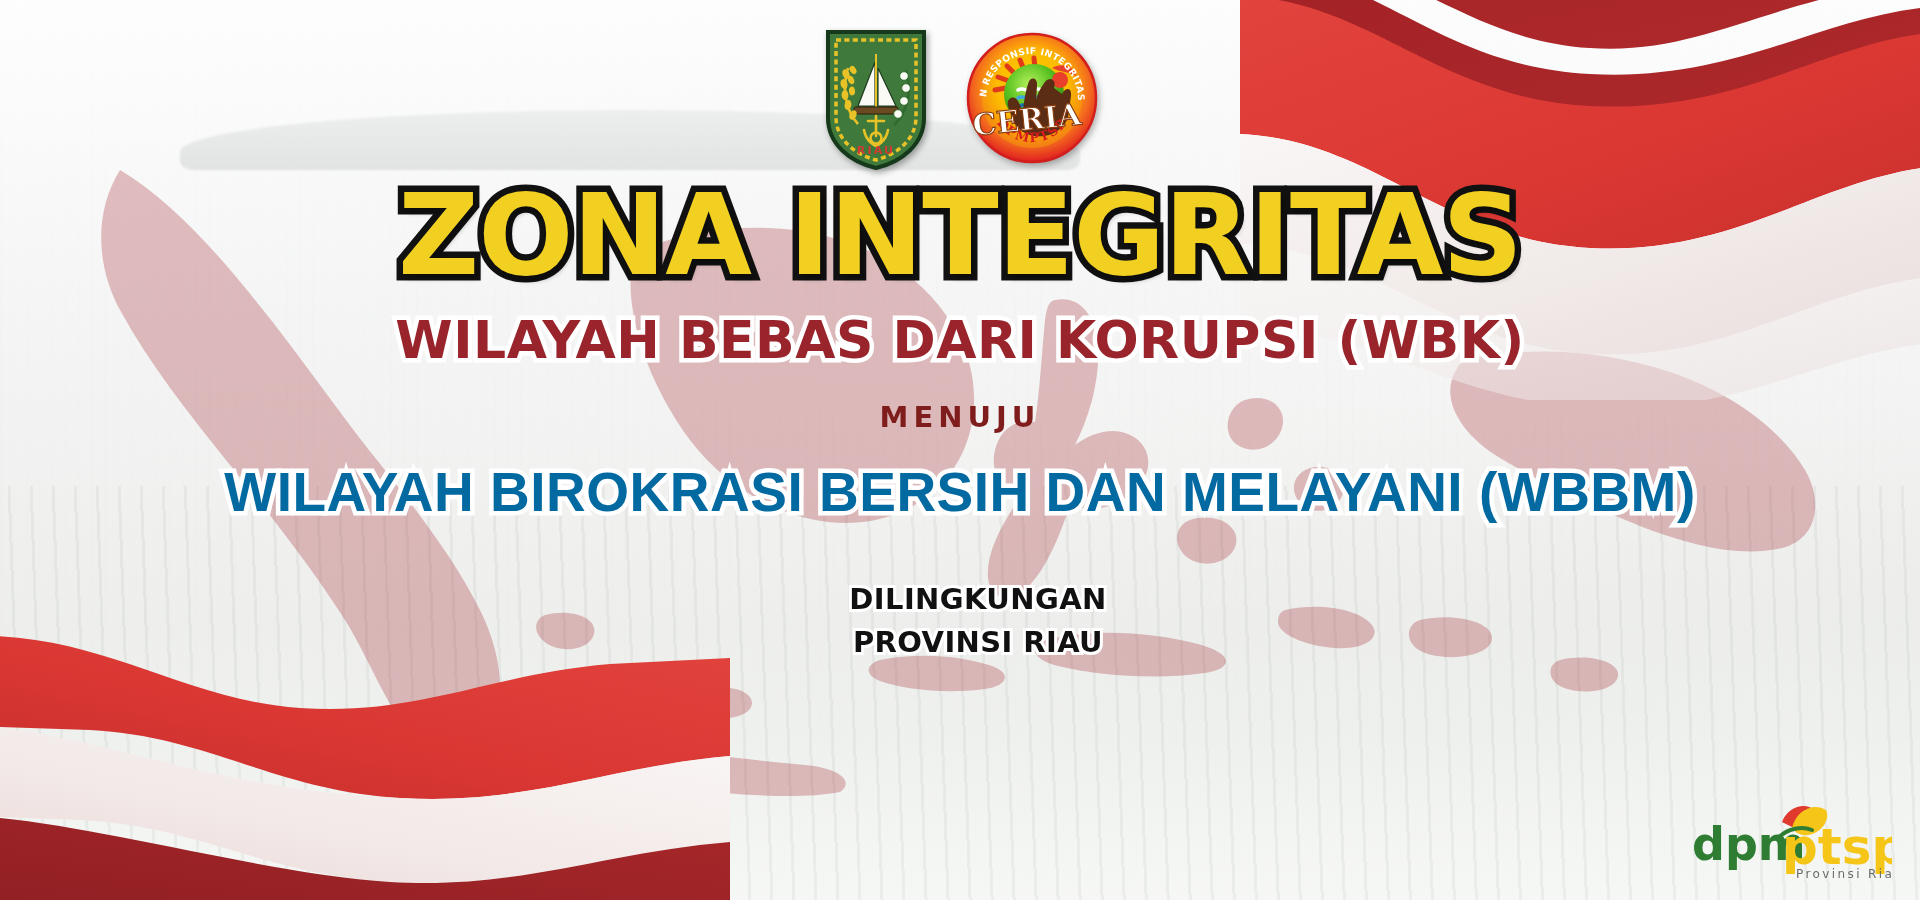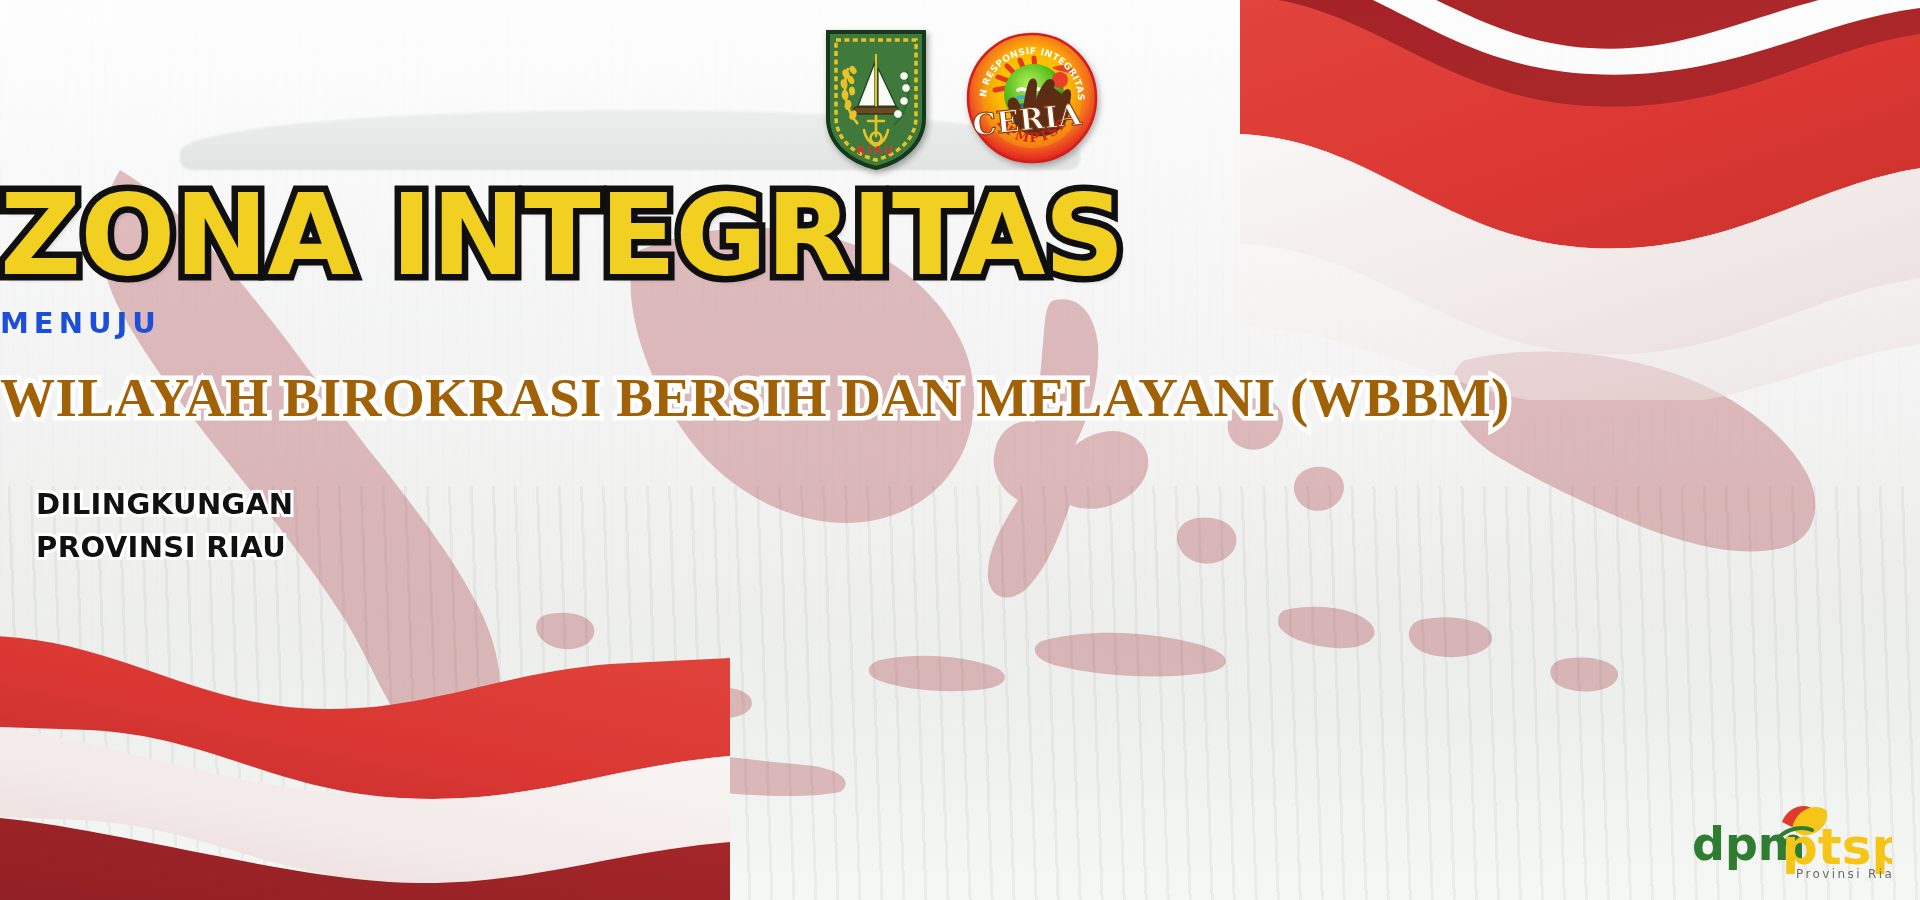--- a/index.html
+++ b/index.html
@@ -47,21 +47,21 @@
     position:absolute; top:26px; left:0; right:0;
     display:flex; justify-content:center; align-items:flex-start; gap:36px;
     z-index:6;
   }
   .logo-riau { width:108px; height:146px; filter:drop-shadow(2px 3px 3px rgba(0,0,0,.35)); }
   .logo-ceria { width:132px; height:132px; margin-top:6px; filter:drop-shadow(2px 3px 3px rgba(0,0,0,.3)); }
 
   
   .content {
     position:absolute; top:178px; left:0; right:0; z-index:5;
-    text-align:left;
+    text-align:center;
   }
 
   .t-zona {
     font-size:112px; line-height:1.02; font-weight:bold;
     letter-spacing:-1px; color:#F2D021;
     font-family:"DejaVu Sans","Liberation Sans",sans-serif;
     -webkit-text-stroke:13px #111111;
     paint-order:stroke fill;
     text-shadow:4px 5px 5px rgba(0,0,0,.28);
   }
@@ -69,31 +69,31 @@
   .t-wbk {
     margin-top:18px;
     font-size:52px; font-weight:bold; letter-spacing:.5px;
     color:#99242B;
     font-family:"DejaVu Sans","Liberation Sans",sans-serif;
     -webkit-text-stroke:9px #ffffff;
     paint-order:stroke fill;
   }
 
   .t-menuju {
-    margin-top:14px;
+    margin-top:30px;
     font-size:29px; font-weight:bold; letter-spacing:5px;
-    color:#1d4ed8;
+    color:#7f1d1d;
     font-family:"DejaVu Sans","Liberation Sans",sans-serif;
   }
 
   .t-wbbm {
     margin-top:26px;
     font-size:55px; font-weight:bold; letter-spacing:.5px;
-    color:#a16207;
-    font-family:Liberation Serif, serif;
+    color:#0369a1;
+    font-family:Liberation Sans, sans-serif;
     -webkit-text-stroke:9px #ffffff;
     paint-order:stroke fill;
   }
 
   .foot { margin-top:54px; }
   .t-foot {
     font-size:29px; font-weight:bold; letter-spacing:.4px;
     color:#111111; line-height:1.48;
     font-family:"DejaVu Sans","Liberation Sans",sans-serif;
     -webkit-text-stroke:6px #ffffff;
@@ -319,20 +319,21 @@
           <textPath href="#ceria-bot-arc" startOffset="50%" text-anchor="middle">DPMPTSP</textPath>
         </text>
 
         <text x="62" y="98" font-family="'DejaVu Serif','Liberation Serif',serif" font-size="30" font-weight="bold" fill="#FFFFFF" text-anchor="middle" stroke="#8A3B0C" stroke-width="1.1" transform="rotate(-6 62 98)">CERIA</text>
       </svg>
     </div>
   </div>
 
   <div class="content">
     <div class="t-zona">ZONA INTEGRITAS</div>
+    <div class="t-wbk">WILAYAH BEBAS DARI KORUPSI (WBK)</div>
     <div class="t-menuju">MENUJU</div>
     <div class="t-wbbm">WILAYAH BIROKRASI BERSIH DAN MELAYANI (WBBM)</div>
 
     <div class="foot">
       <div class="t-foot">DILINGKUNGAN</div>
       <div class="t-foot">PROVINSI RIAU</div>
     </div>
   </div>
 
   <div class="corner-logo">

